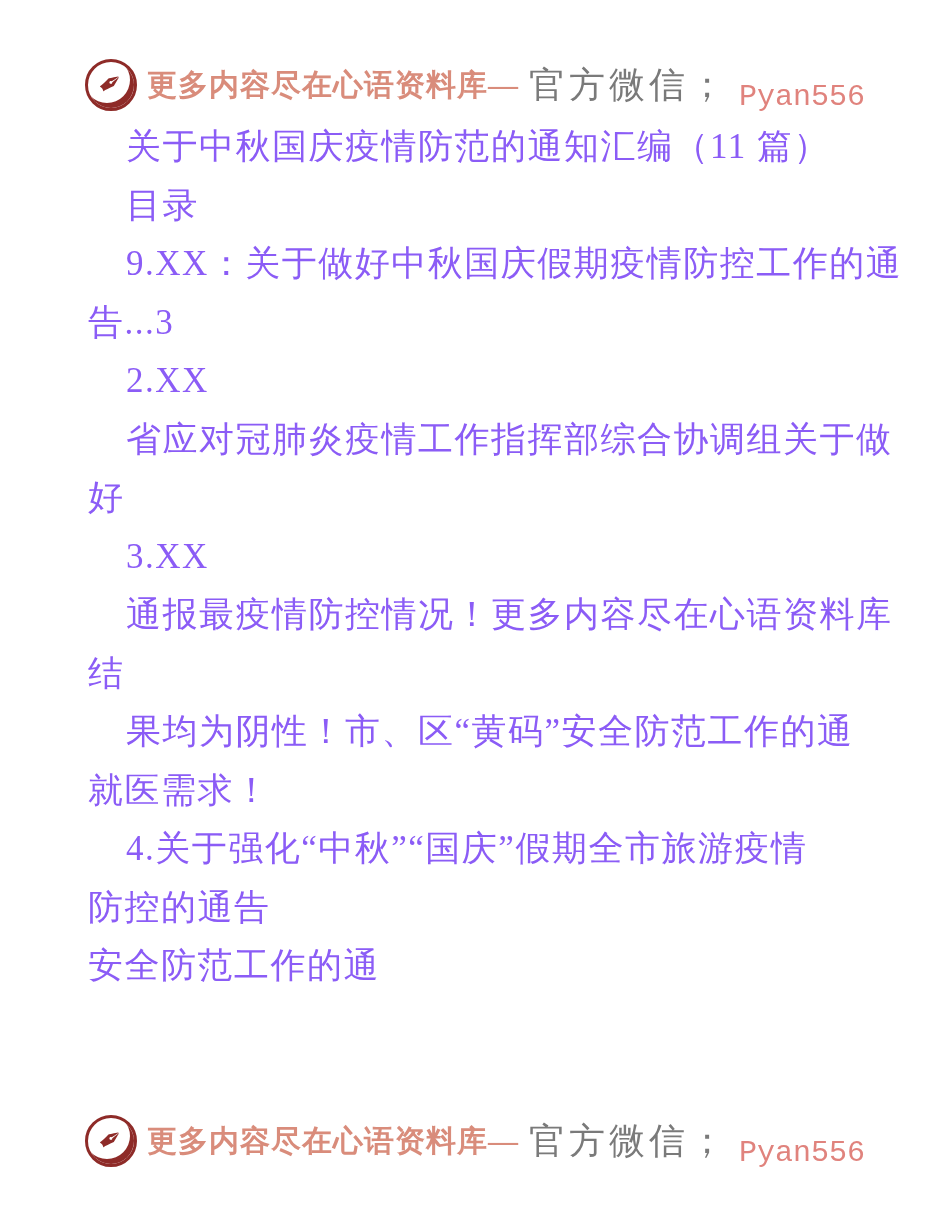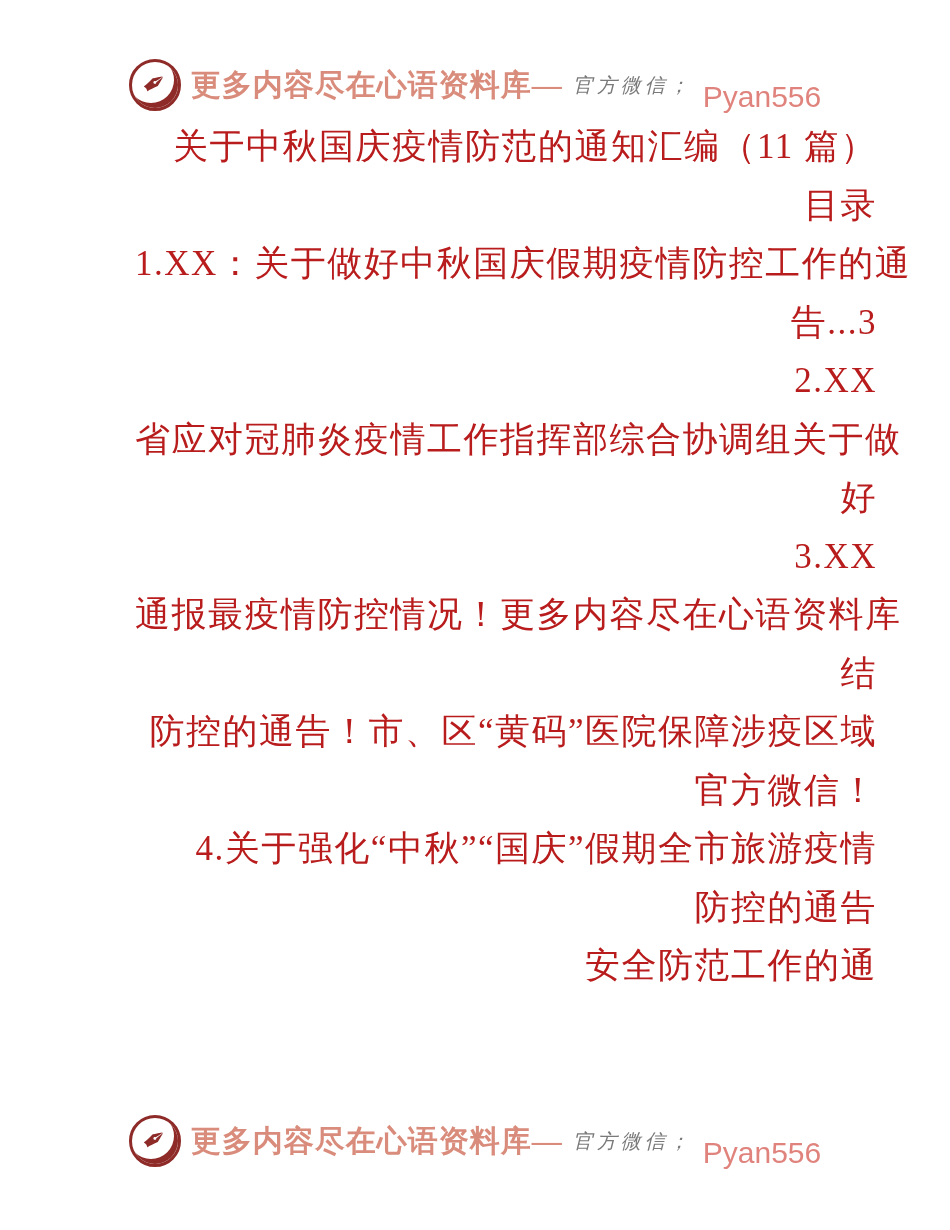--- a/index.html
+++ b/index.html
@@ -34,36 +34,35 @@
     transform:rotate(-35deg) translate(1px,-1px);
   }
   .brand-text{
     color:#d98c7b;
     font-size:30px;font-weight:bold;
     letter-spacing:1px;
     font-family:Liberation Serif, serif;
   }
   .wechat-label{
     color:#7a7a7a;
-    font-size:20px;font-style:italic;
+    font-size:36px;
     letter-spacing:4px;
   }
   .wechat-id{
     color:#e0837d;
-    font-family:Liberation Sans, sans-serif;
+    font-family:Liberation Mono, monospace;
     font-size:30px;
     margin-top:24px;
   }
 
   
   .content{
     position:absolute;
-    top:118px;left:97px;width:780px;
-    color:#b91c1c;
-    text-align:right;
+    top:118px;left:88px;width:780px;
+    color:#8b5cf6;
   }
   .line{
     font-size:35px;
     line-height:58.5px;
     letter-spacing:1.5px;
     white-space:nowrap;
   }
   .line.indent{padding-left:38px;}
 </style>
 </head>
@@ -77,30 +76,30 @@
     </span>
     <span class="brand-text">更多内容尽在心语资料库—</span>
     <span class="wechat-label">官方微信；</span>
     <span class="wechat-id">Pyan556</span>
   </div>
 
   <div class="content">
     <div class="line indent">关于中秋国庆疫情防范的通知汇编（11 篇）</div>
     <div class="line indent">目录</div>
     <div>
-        <div class="line indent">1.XX：关于做好中秋国庆假期疫情防控工作的通</div>
+        <div class="line indent">9.XX：关于做好中秋国庆假期疫情防控工作的通</div>
         <div class="line">告...3</div>
         <div class="line indent">2.XX</div>
         <div class="line indent">省应对冠肺炎疫情工作指挥部综合协调组关于做</div>
         <div class="line">好</div>
         <div class="line indent">3.XX</div>
         <div class="line indent">通报最疫情防控情况！更多内容尽在心语资料库</div>
         <div class="line">结</div>
-        <div class="line indent">防控的通告！市、区“黄码”医院保障涉疫区域</div>
-        <div class="line">官方微信！</div>
+        <div class="line indent">果均为阴性！市、区“黄码”安全防范工作的通</div>
+        <div class="line">就医需求！</div>
         <div class="line indent">4.关于强化“中秋”“国庆”假期全市旅游疫情</div>
         <div class="line">防控的通告</div>
         <div class="line">安全防范工作的通</div>
       </div>
   </div>
 
   <div class="branding bottom">
     <span class="logo">
       <span class="nib">✒</span>
     </span>

